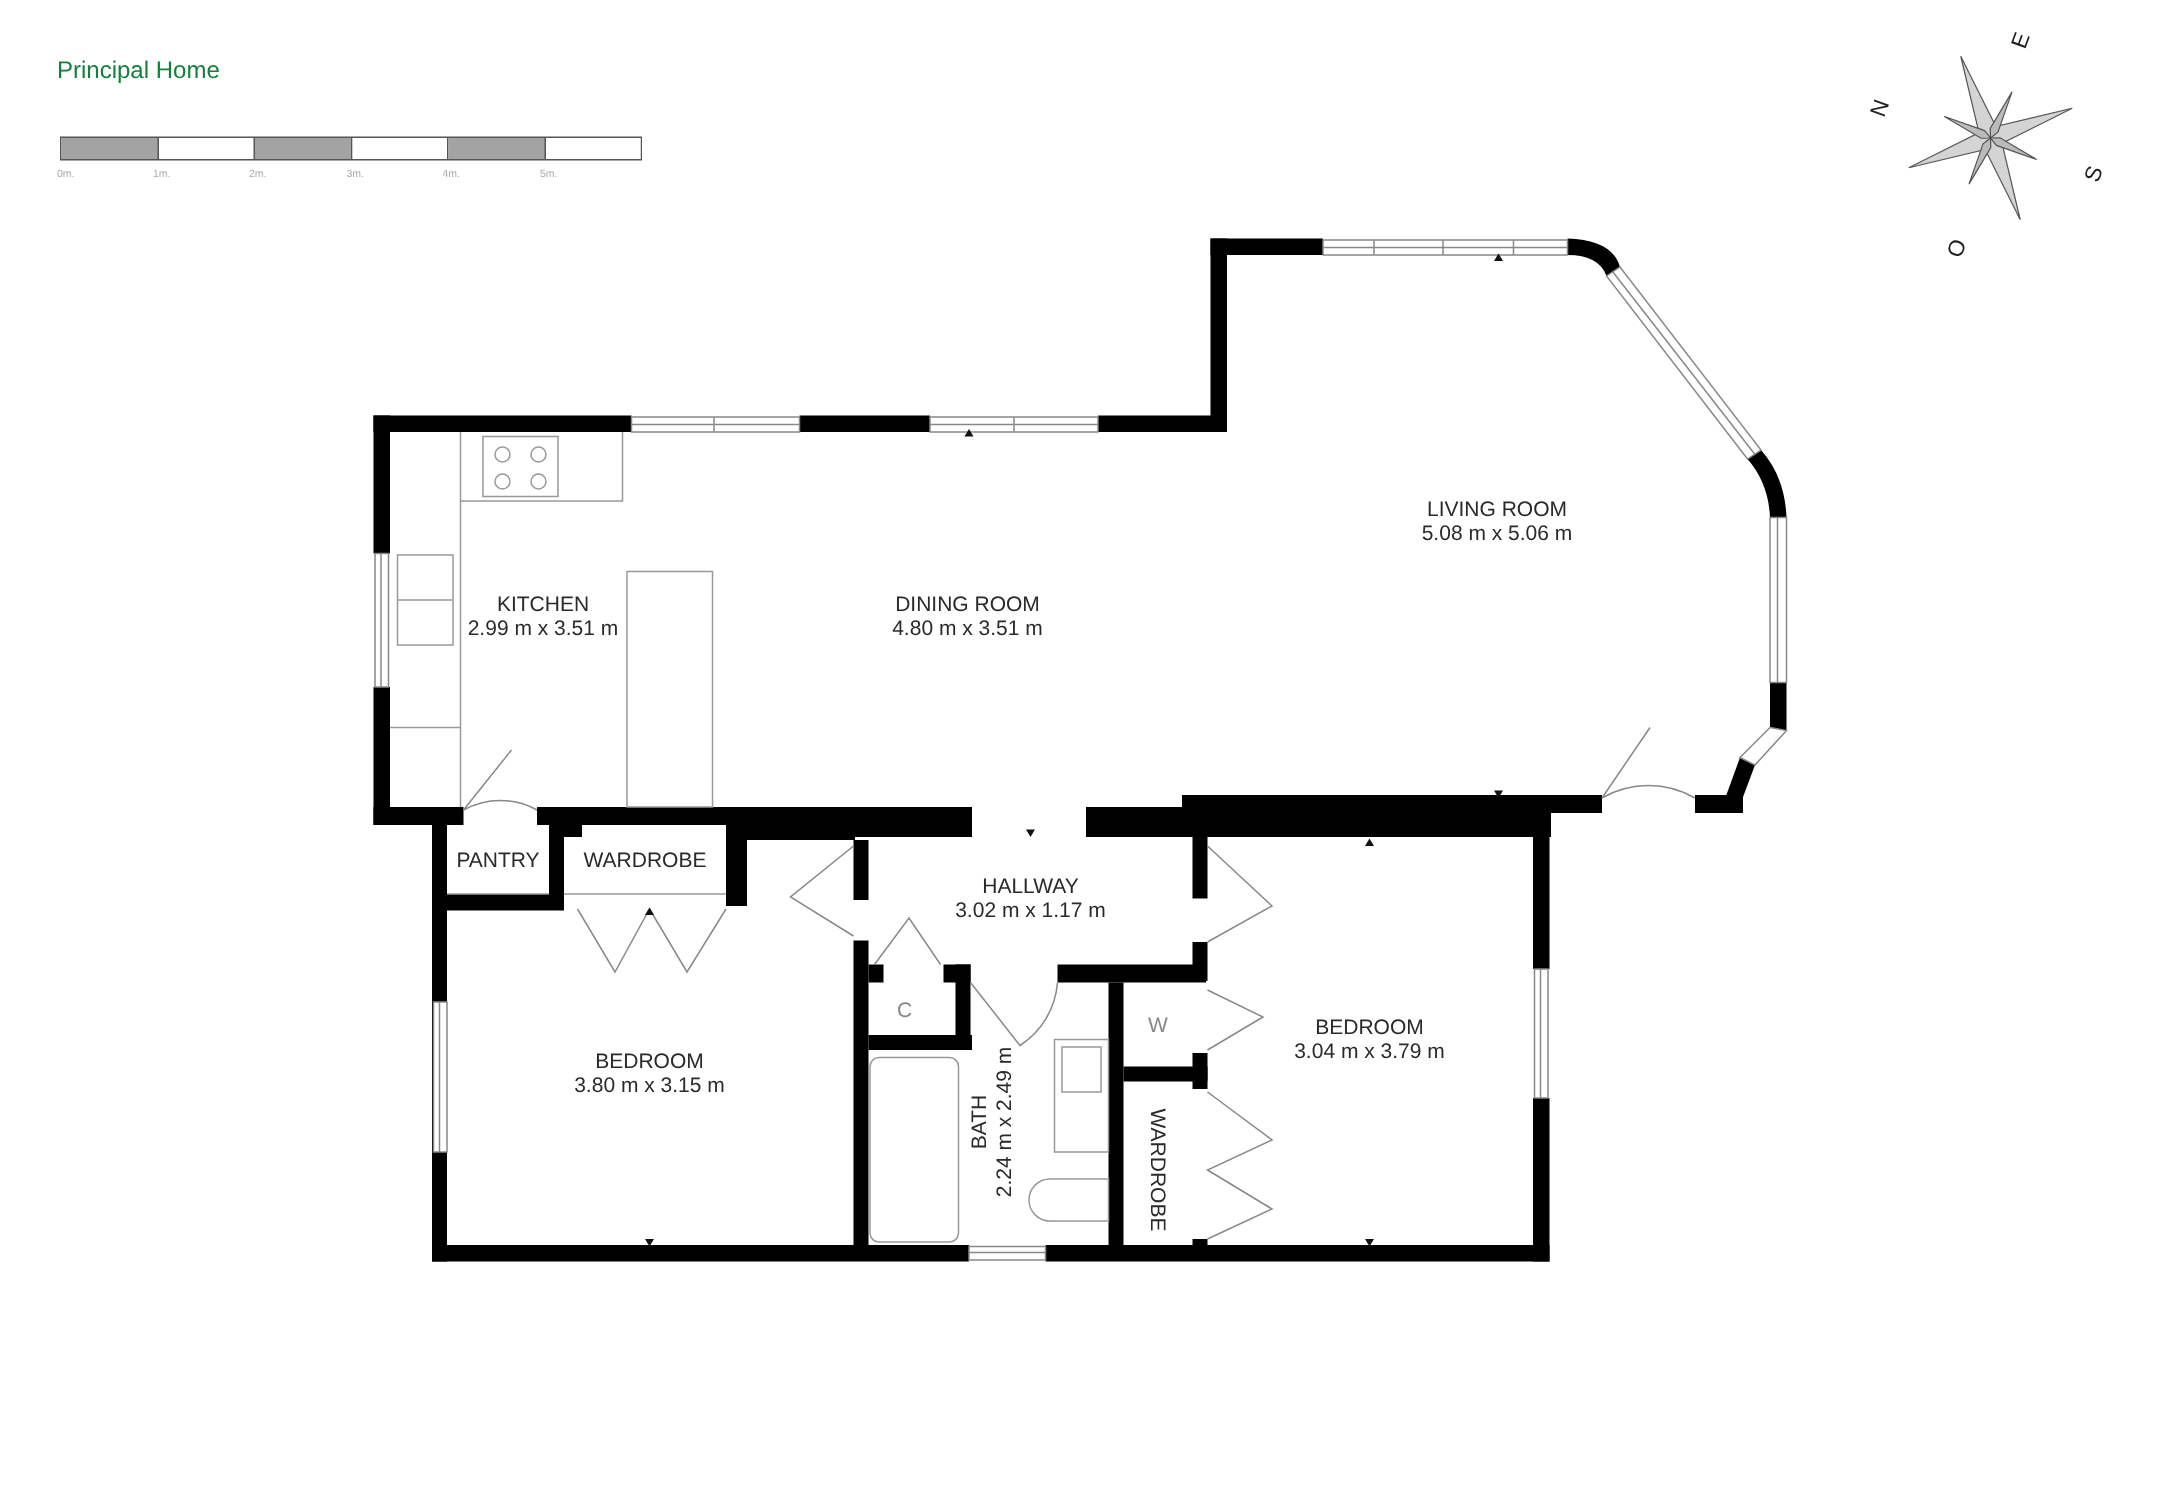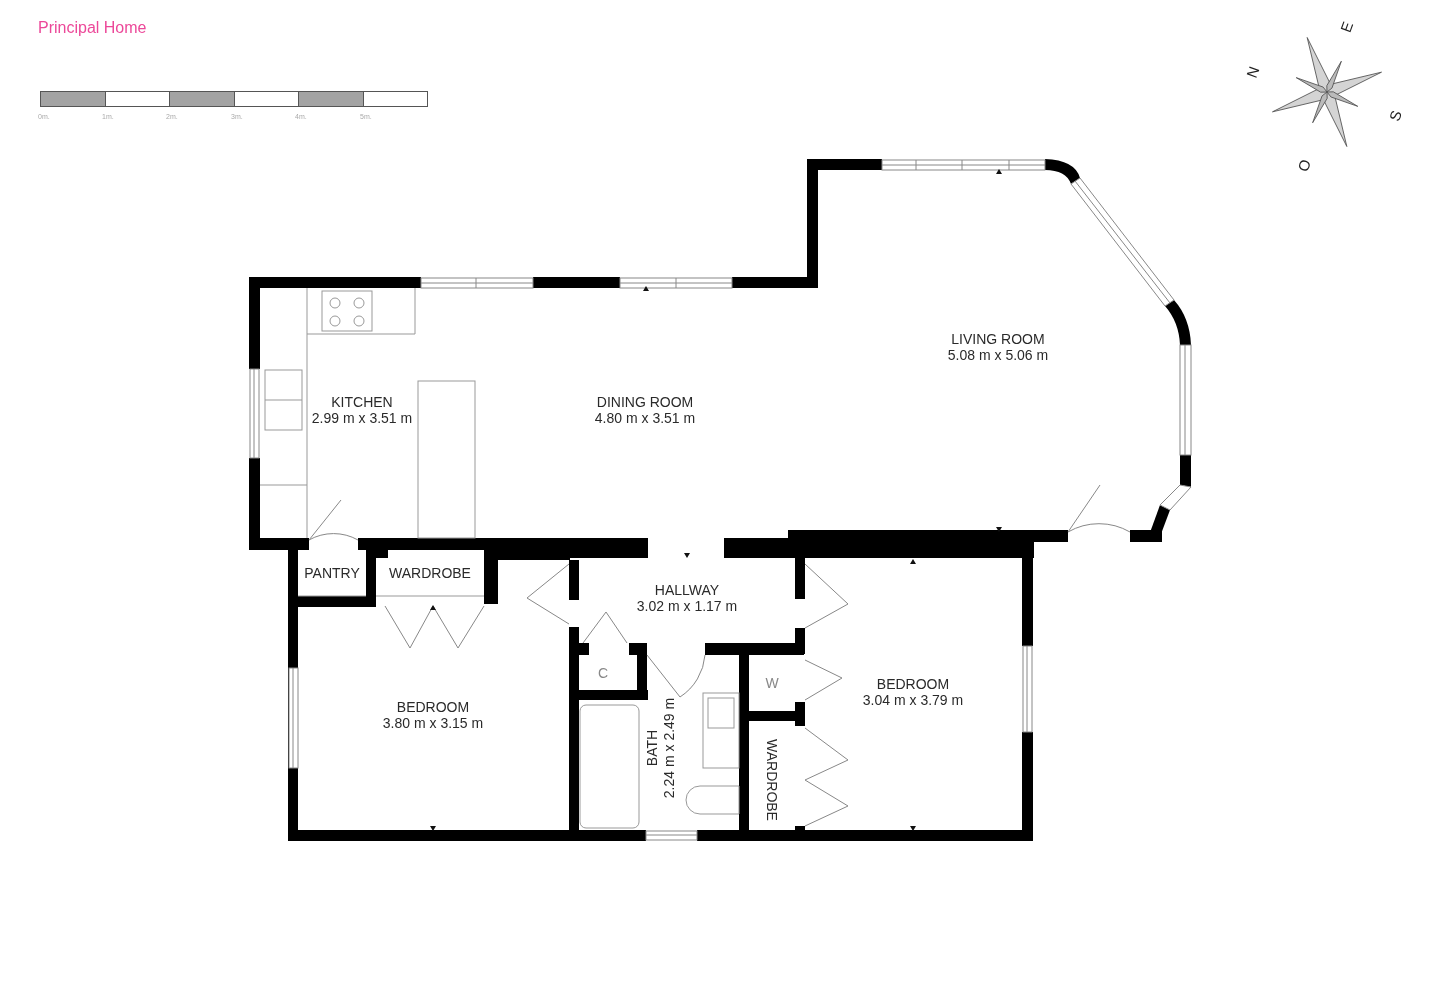--- a/index.html
+++ b/index.html
@@ -1,19 +1,19 @@
 <!DOCTYPE html>
 <html><head>
 <meta charset="utf-8">
 <style>
   html, body { margin: 0; padding: 0; background: #ffffff; }
   body { width: 1440px; height: 1000px; position: relative; overflow: hidden; font-family: "Liberation Sans", "DejaVu Sans", sans-serif; color: #222; }
   .header { position: absolute; left: 38px; top: 18px; }
   .title { font-size: 29px; color: #2a2a2a; letter-spacing: 0.2px; line-height: 34px; }
-  .subtitle { font-size: 16px; color: #ec4899; line-height: 20px; }
+  .subtitle { font-size: 16px; color: #15803d; line-height: 20px; margin-top: 20px; }
   .scalebar { position: absolute; left: 40px; top: 91px; width: 388px; height: 16px; display: flex; border: 1px solid #555; box-sizing: border-box; }
   .scalebar .seg { flex: 0 0 64.5px; height: 100%; box-sizing: border-box; border-right: 1px solid #555; }
   .scalebar .seg:last-child { border-right: none; flex: 1; }
   .scalebar .dark { background: #a3a3a3; }
   .scalebar .light { background: #ffffff; }
   .scale-labels { position: absolute; left: 38px; top: 113px; width: 400px; height: 12px; font-size: 7px; color: #aaa; }
   .scale-labels span { position: absolute; top: 0; }
   svg.plan { position: absolute; left: 0; top: 0; }
   svg text { font-family: "Liberation Sans", "DejaVu Sans", sans-serif; fill: #2a2a2a; }
   .rl { font-size: 14px; }

